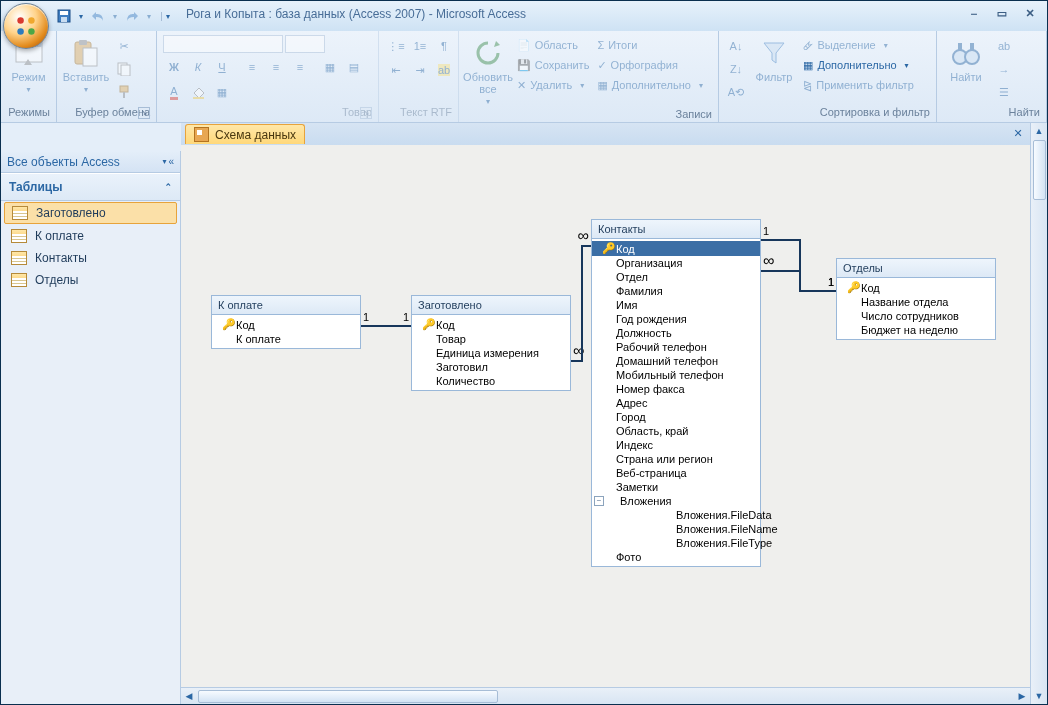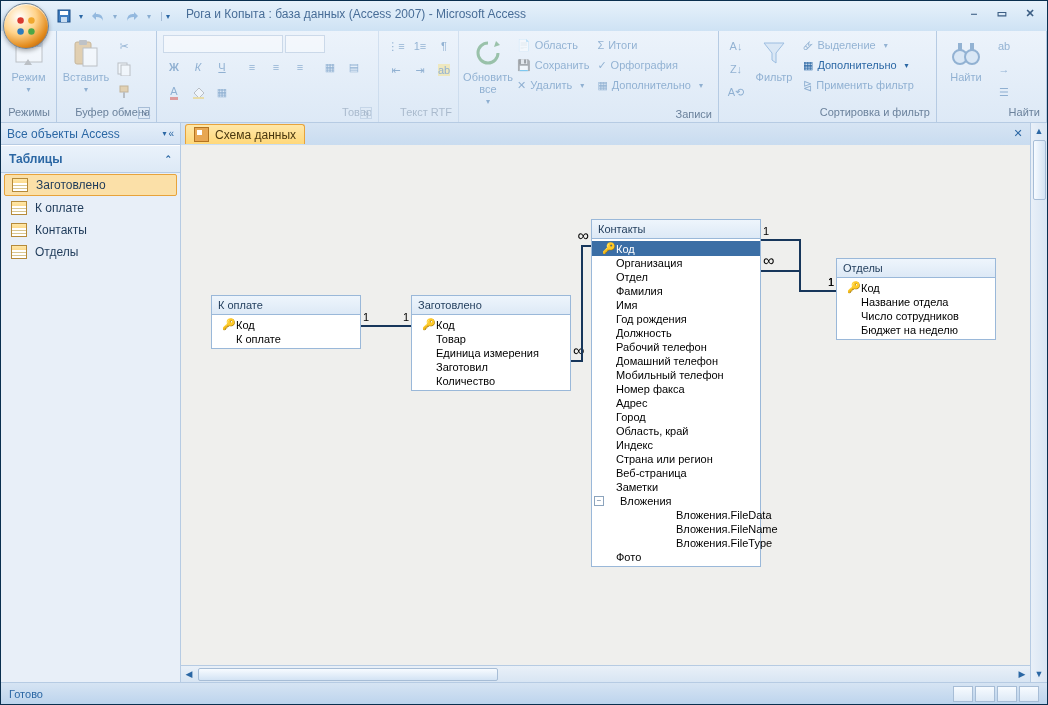--- a/index.html
+++ b/index.html
@@ -66,21 +66,21 @@
   .group-label .dialog-launch{position:absolute;right:0;top:1px;width:12px;height:12px;border:1px solid #a7bdd6;font-size:8px;line-height:8px;color:#5a7393;display:flex;align-items:center;justify-content:center;}
   .bigbtn{width:46px;display:flex;flex-direction:column;align-items:center;font-size:11px;color:#2b67a4;gap:2px;padding:2px;}
   .bigbtn .ico{width:32px;height:32px;display:flex;align-items:center;justify-content:center;}
   .smallbtn{width:22px;height:22px;border:1px solid transparent;display:flex;align-items:center;justify-content:center;font-size:11px;color:#2b67a4;}
   .smalls{display:flex;flex-direction:column;gap:1px;}
   .row{display:flex;gap:2px;}
   .menu-item{display:flex;align-items:center;gap:4px;font-size:11px;color:#2b67a4;height:20px;padding:0 2px;}
   .combo{height:18px;border:1px solid #a7bdd6;background:#fff;font-size:10px;display:flex;align-items:center;padding:0 3px;color:#888;}
 
   .client{flex:1;display:flex;min-height:0;}
-  .navpane{width:180px;background:#e8eff8;border-right:1px solid var(--panel-border);display:flex;flex-direction:column;font-size:12px;}
+  .navpane{width:180px;background:#e8eff8;border-right:1px solid var(--panel-border);display:flex;flex-direction:column;font-size:12px;margin-top:28px;}
   .nav-head{height:22px;background:linear-gradient(#e4eef9,#d4e3f4);border-bottom:1px solid var(--panel-border);
     display:flex;align-items:center;padding:0 6px;color:#2b67a4;justify-content:space-between;}
   .nav-head .btns{display:flex;gap:2px;align-items:center;}
   .nav-cat{background:linear-gradient(#eaf2fb,#dde9f6);height:28px;display:flex;align-items:center;justify-content:space-between;
     padding:0 8px;font-weight:bold;color:#2b67a4;border-bottom:1px solid var(--panel-border);border-top:1px solid #fff;}
   .nav-item{display:flex;align-items:center;gap:8px;padding:4px 10px;color:#1f3b5a;}
   .nav-item.sel{background:var(--sel-bg);border:1px solid var(--sel-border);border-radius:2px;margin:1px 3px;padding:3px 7px;}
   .tblico{width:16px;height:14px;display:inline-block;position:relative;}
   .tblico::before{content:"";position:absolute;inset:0;border:1px solid #b58a3a;background:linear-gradient(#ffe7a8,#f7c25a);}
   .tblico::after{content:"";position:absolute;left:1px;right:1px;top:5px;bottom:1px;
@@ -516,22 +516,13 @@
         <div class="vsbar">
           <div class="s-btn">▲</div>
           <div class="thumb"></div>
           <div style="flex:1"></div>
           <div class="s-btn">▼</div>
         </div>
       </div>
     </div>
   </div>
 
-  <div class="status">
-    <span>Готово</span>
-    <div class="view-btns">
-      <div class="vb"></div>
-      <div class="vb"></div>
-      <div class="vb"></div>
-      <div class="vb"></div>
-    </div>
-  </div>
 </div>
 
 </body></html>

